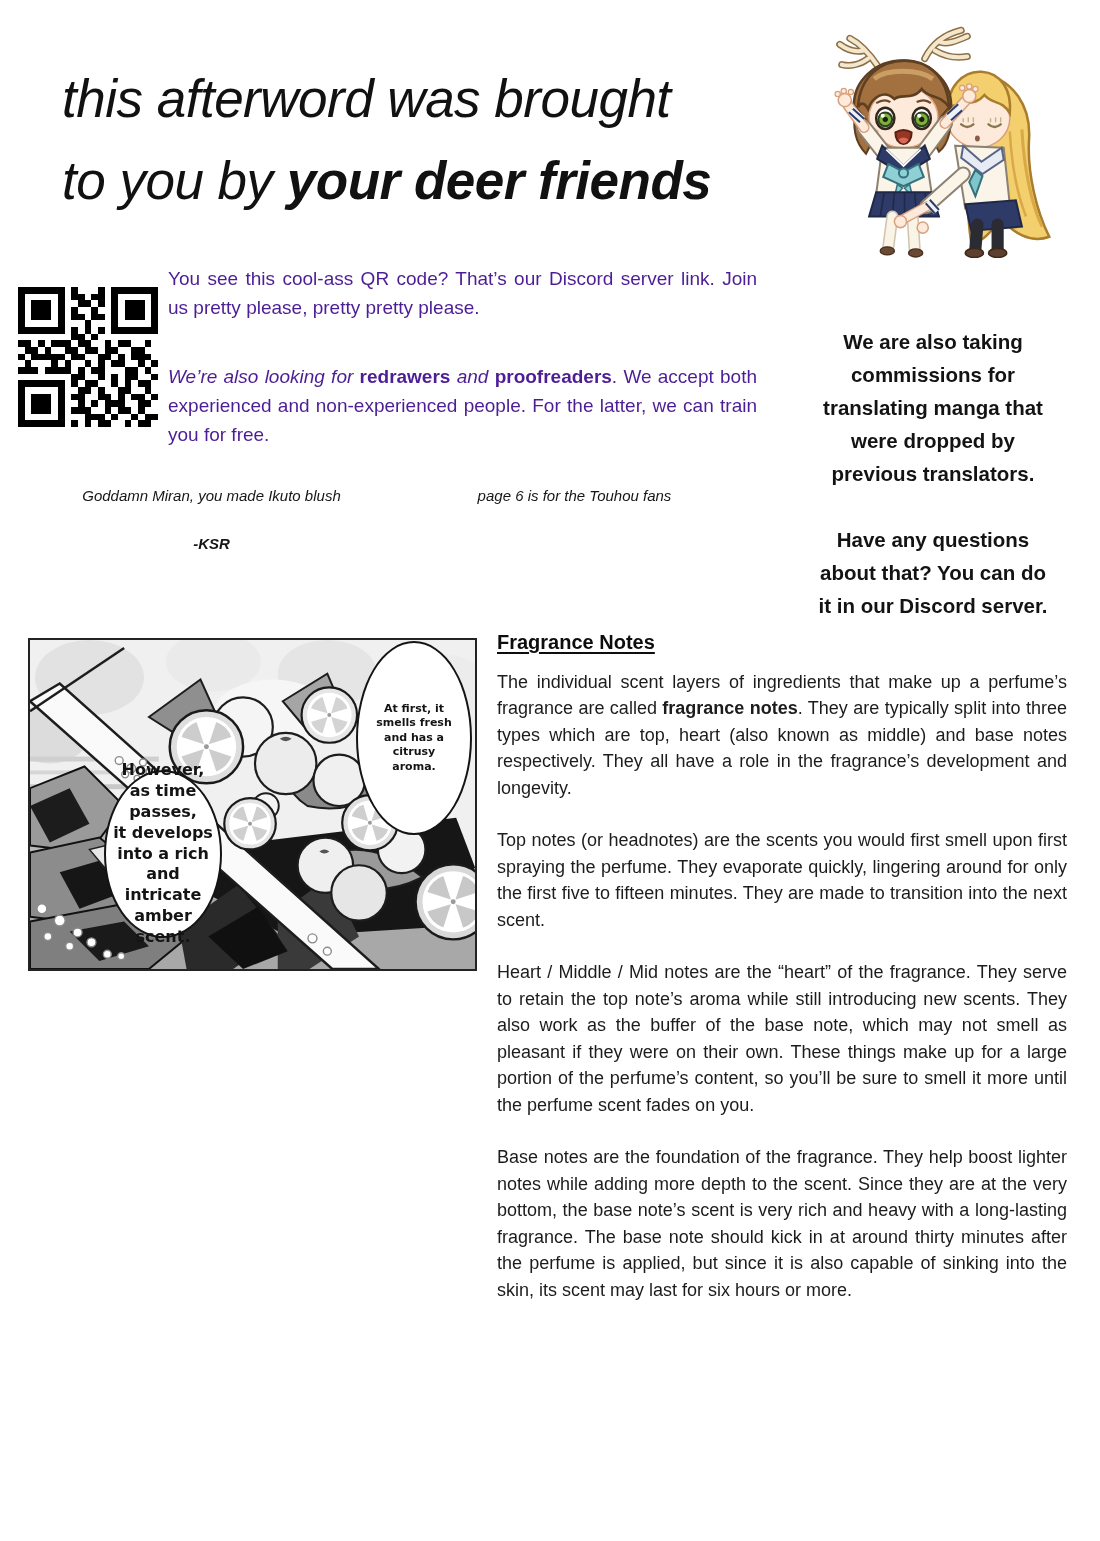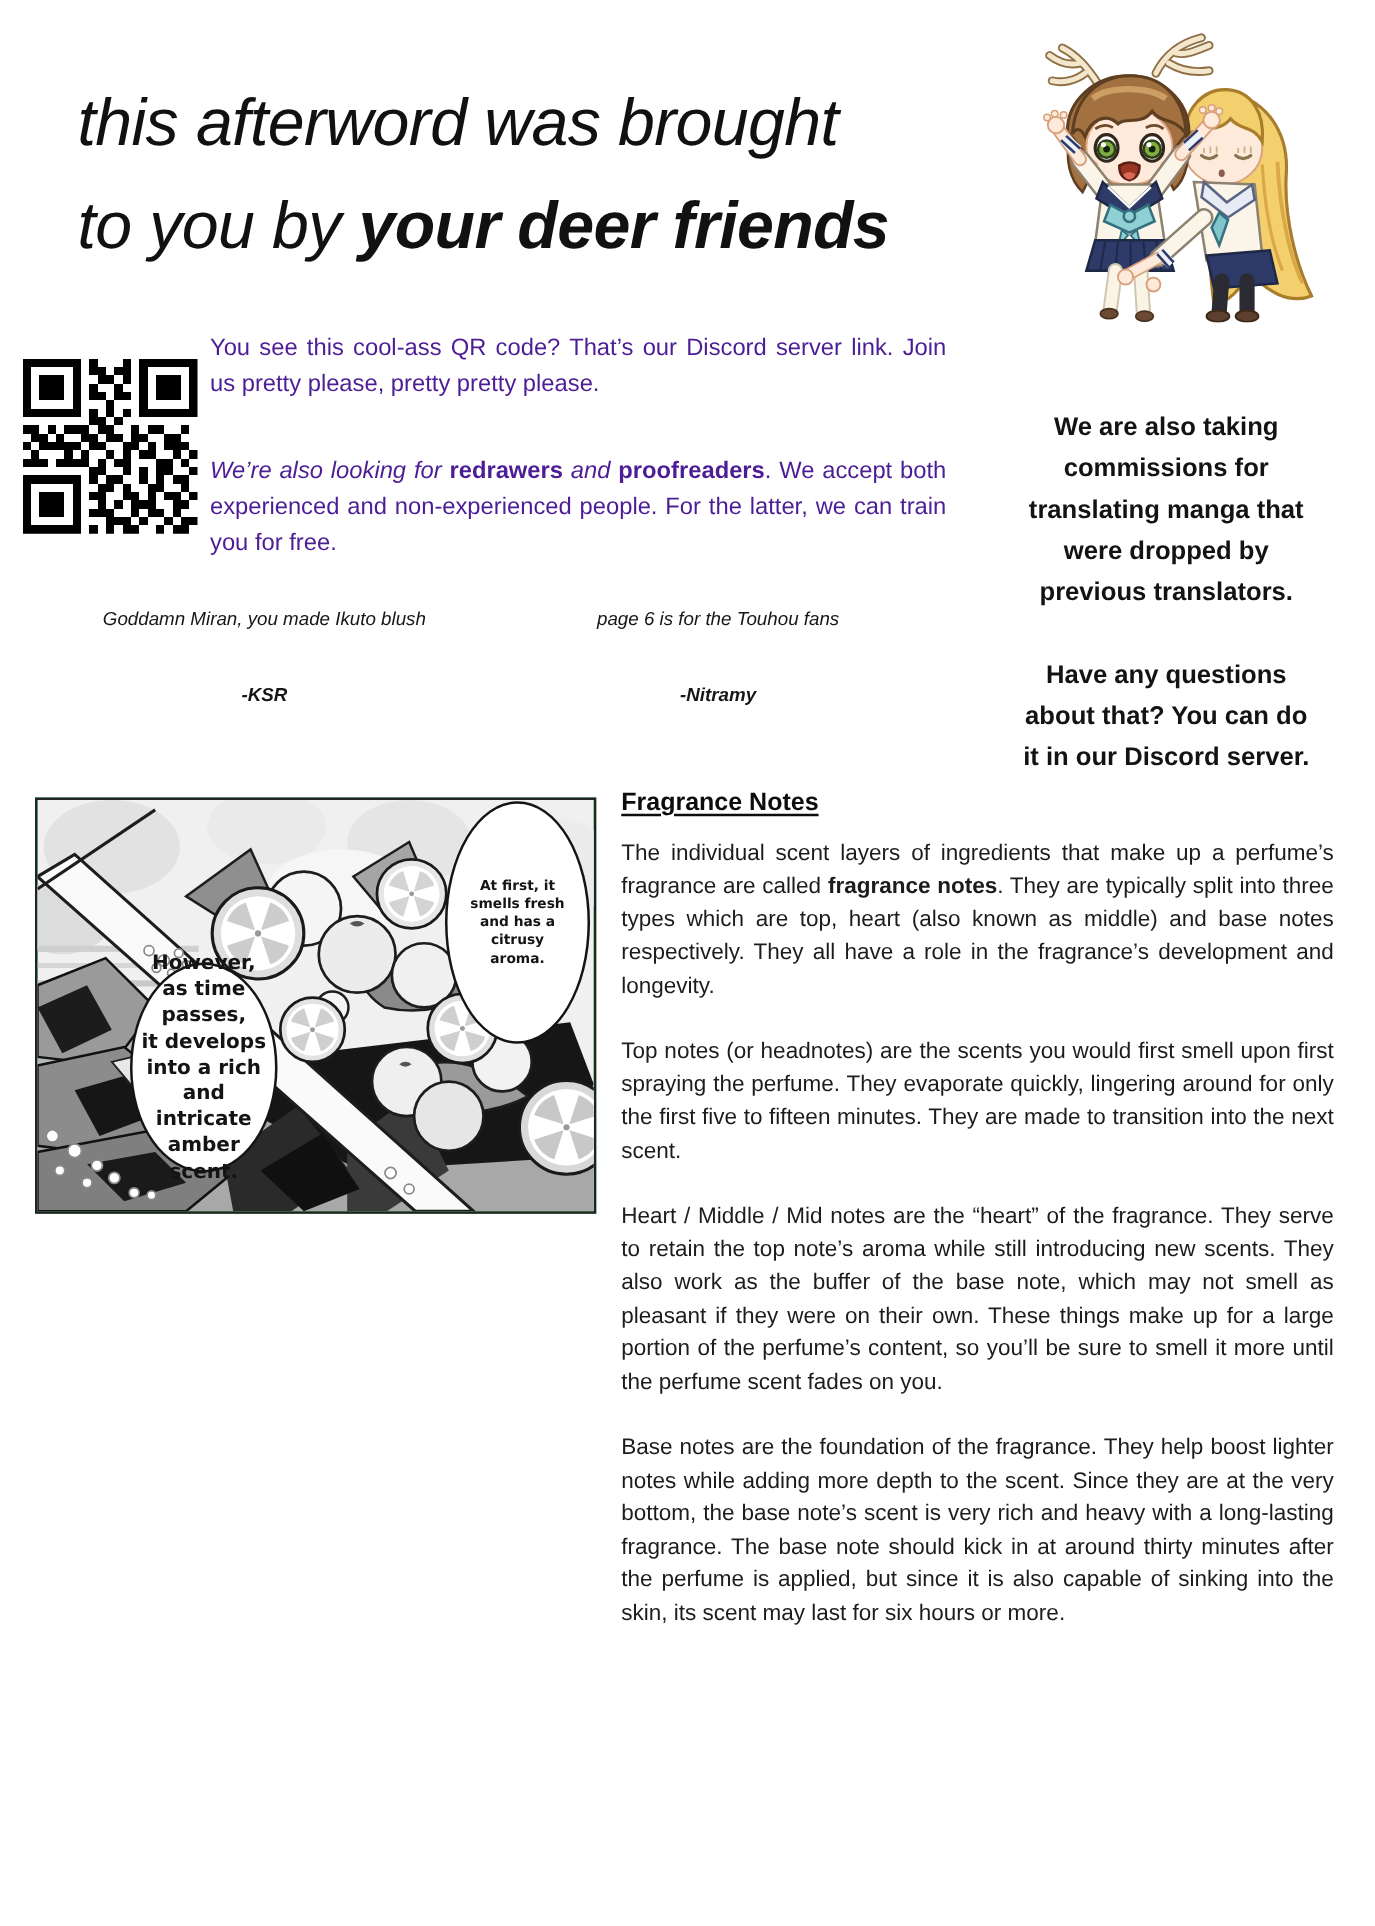--- a/index.html
+++ b/index.html
@@ -28,29 +28,29 @@
   
   .intro{position:absolute;left:168px;top:264px;width:589px;
     font-size:19px;line-height:29px;text-align:justify;color:#4c1d95;}
   .intro p{margin:0;}
   .intro p + p{margin-top:40px;}
   .seg-i{font-style:italic;}
   .seg-b{font-weight:700;}
   
   .quotes{position:absolute;left:30px;top:487px;width:726px;display:flex;}
   .quote-col{flex:1;text-align:center;font-size:15px;font-style:italic;color:#161616;}
-  .quote-author{margin-top:44px;font-weight:700;}
+  .quote-author{margin-top:31px;font-weight:700;}
   
   .rightcol{position:absolute;left:795px;top:292px;width:276px;
     text-align:center;font-weight:700;font-size:20.5px;line-height:33px;
     color:#131313;white-space:pre-line;}
   .rightcol .block + .block{}
   
   .panel{position:absolute;left:28px;top:638px;width:449px;height:333px;
-    border:2px solid #232323;box-sizing:border-box;background:#22c55e;}
+    border:2px solid #232323;box-sizing:border-box;background:#ef4444;}
   .panel svg.art{position:absolute;left:0;top:0;width:100%;height:100%;}
   .bubble{position:absolute;background:#fff;border:2px solid #141414;border-radius:50%;
     display:flex;align-items:center;justify-content:center;text-align:center;
     font-family:"DejaVu Sans", sans-serif;font-weight:700;color:#141414;
     white-space:pre-line;box-sizing:border-box;}
   .bubble.top-right{left:326px;top:1px;width:116px;height:194px;font-size:11px;line-height:1.32;}
   .bubble.left{left:74px;top:130px;width:118px;height:168px;font-size:16px;line-height:1.3;}
   
   .article{position:absolute;left:497px;top:629px;width:570px;
     font-size:18px;line-height:26.5px;text-align:justify;color:#1c1c1c;}
@@ -432,21 +432,20 @@
     <p><span class="seg-i">We’re also looking for </span><span class="seg-b">redrawers</span><span class="seg-i"> and </span><span class="seg-b">proofreaders</span><span>. We accept both experienced and non-experienced people. For the latter, we can train you for free.</span></p>
   </div>
 
   <div class="quotes">
     <div class="quote-col">
       <div>Goddamn Miran, you made Ikuto blush</div>
       <div class="quote-author">-KSR</div>
     </div>
     <div class="quote-col">
       <div>page 6 is for the Touhou fans</div>
-      <div class="quote-author">-Nitramy</div>
     </div>
   </div>
 
   <div class="rightcol">
     <div class="block">We are also taking
 commissions for
 translating manga that
 were dropped by
 previous translators.</div>
     <div class="block">Have any questions

